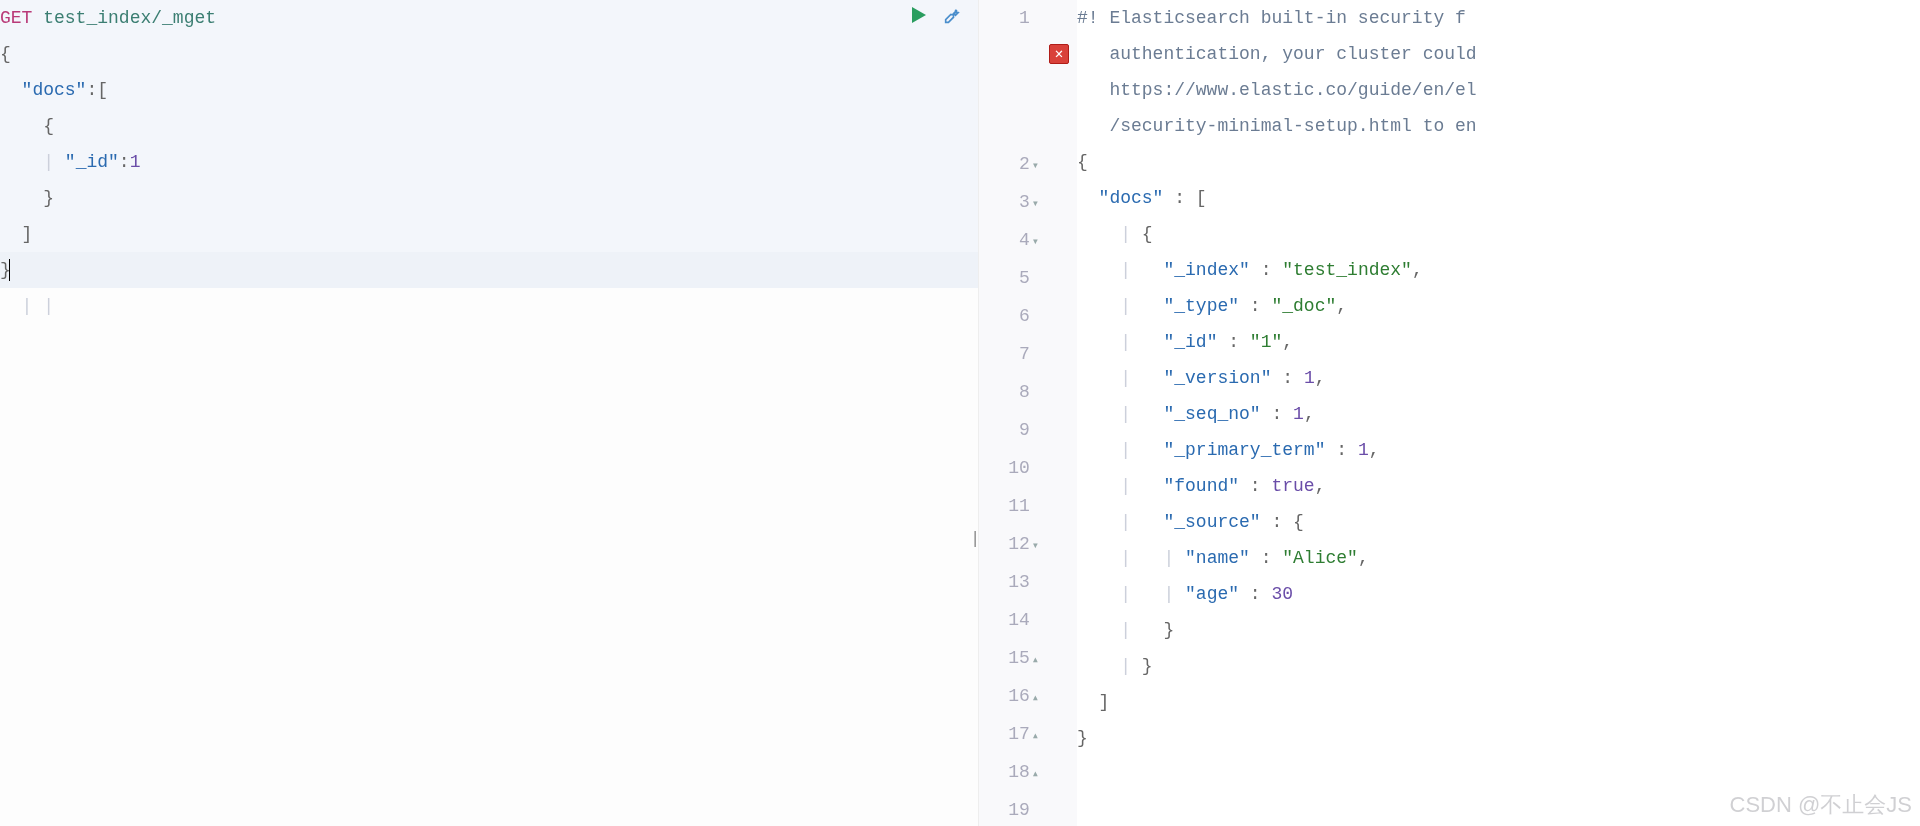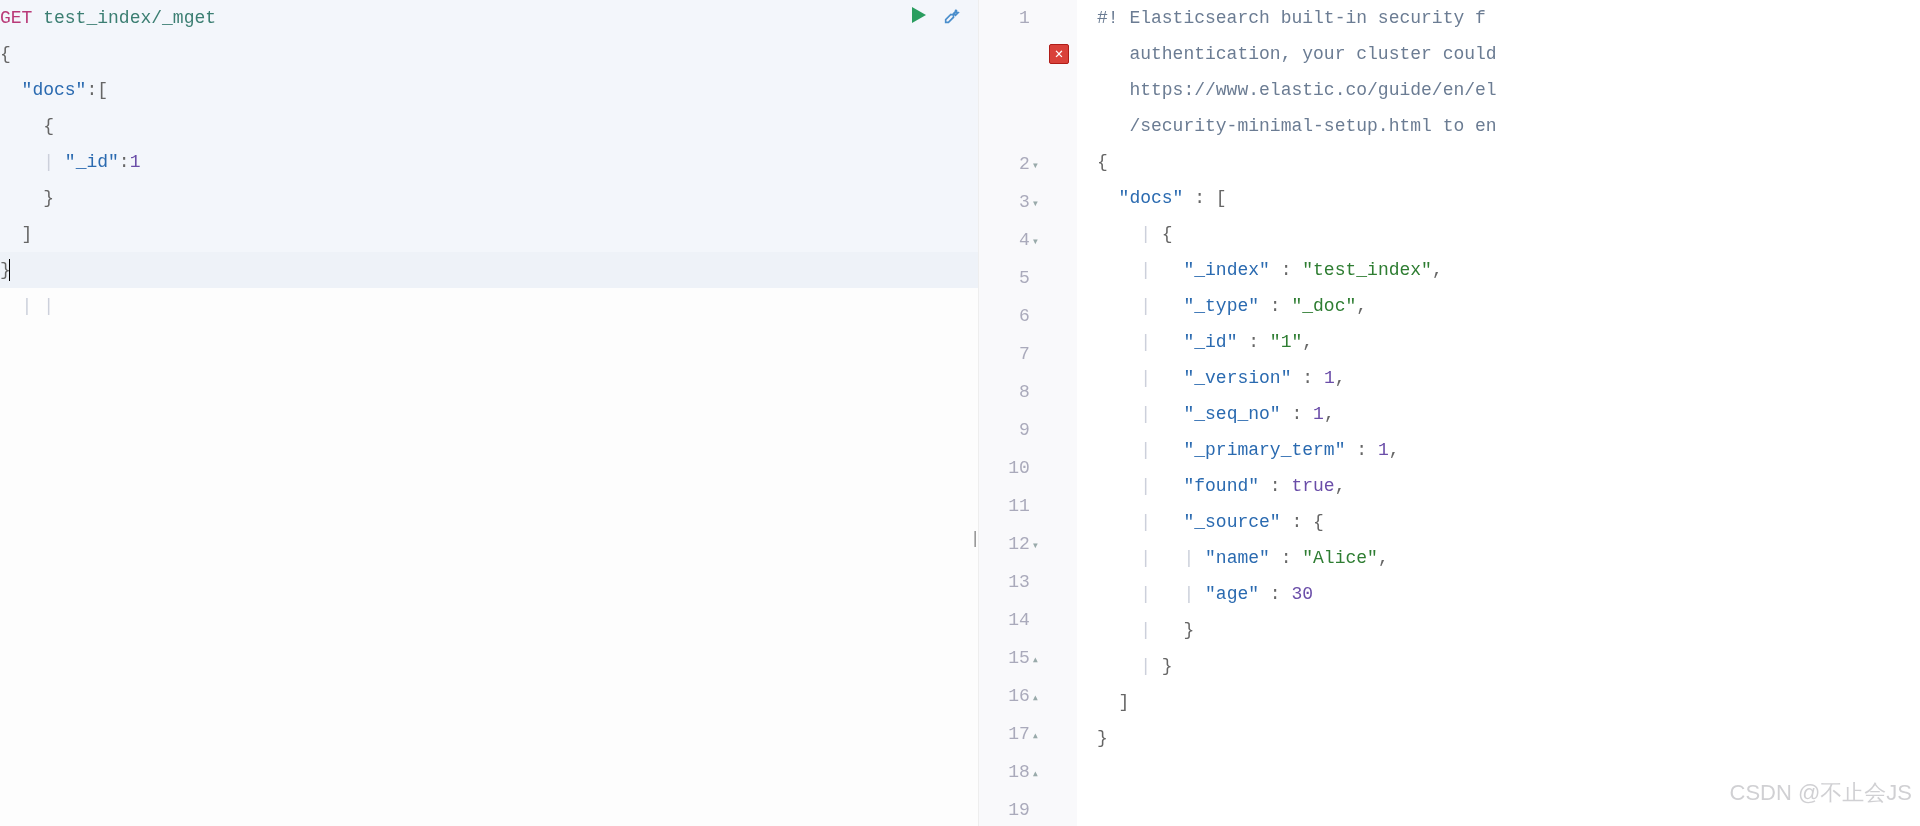--- a/index.html
+++ b/index.html
@@ -44,21 +44,20 @@
       flex: 0 0 28px;
       background: #f9f9fb;
       line-height: 36px;
       position: relative;
     }
     .right-code {
       flex: 1;
       line-height: 36px;
       overflow: hidden;
       white-space: pre;
-      margin-left: 20px;
     }
     .left-code {
       line-height: 36px;
       white-space: pre;
     }
     .left-highlight {
       position: absolute;
       left: 0; right: 0;
       top: 0;
       height: 288px;
@@ -112,21 +111,21 @@
     .tok-endpoint { color: #3b7e72; }
     .tok-key { color: #2a6ab0; }
     .tok-str { color: #2e7d32; }
     .tok-num, .tok-bool { color: #6a4da8; }
     .tok-punc { color: #666; }
     .tok-guide { color: #ccd0db; }
     .tok-comment { color: #6b7c93; }
     .watermark {
       position: absolute;
       right: 8px;
-      bottom: 18px;
+      bottom: 6px;
       color: rgba(120,120,130,0.35);
       font-size: 22px;
       font-family: Arial, sans-serif;
       z-index: 5;
     }
     .gut-ln { font-size: 18px; }
     .gut-fold { font-size: 12px; color: #9aa; padding-left: 2px; }
     .text-cursor {
       display: inline-block;
       width: 1.5px;

